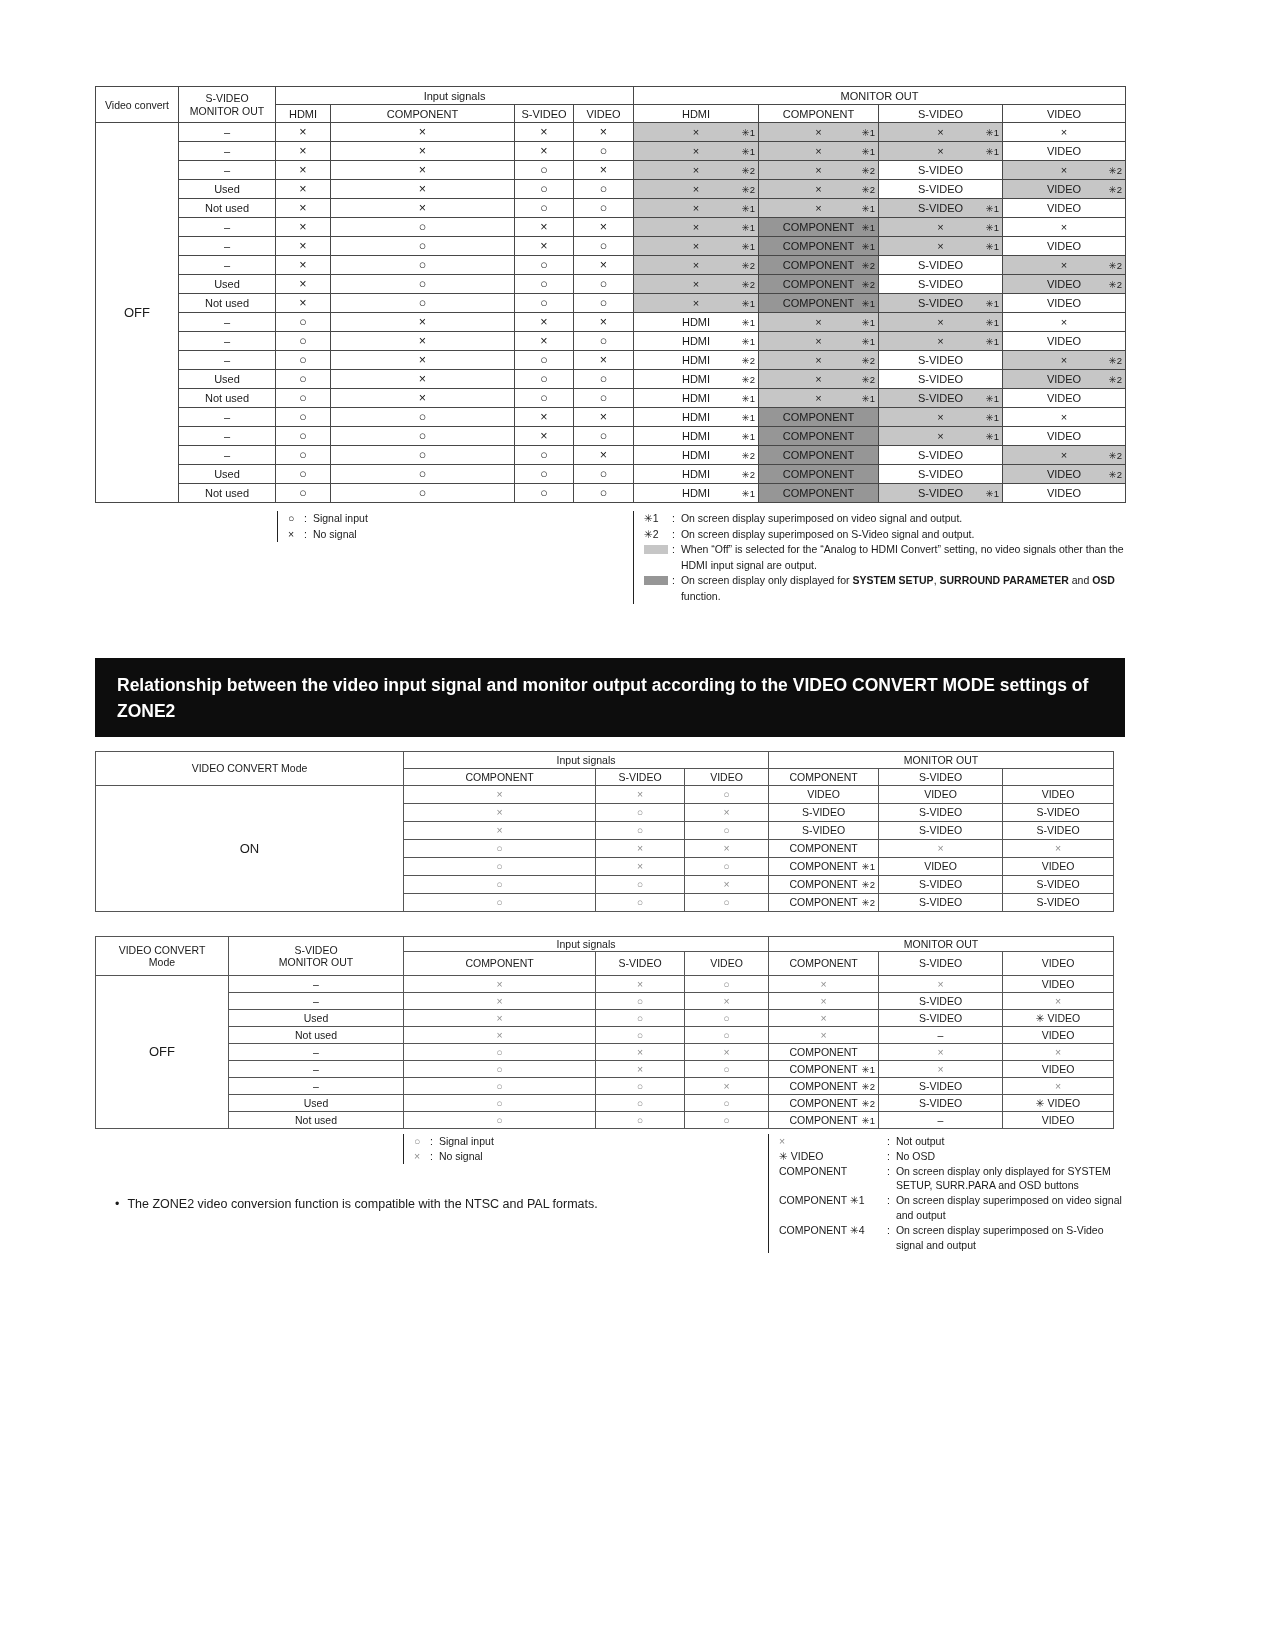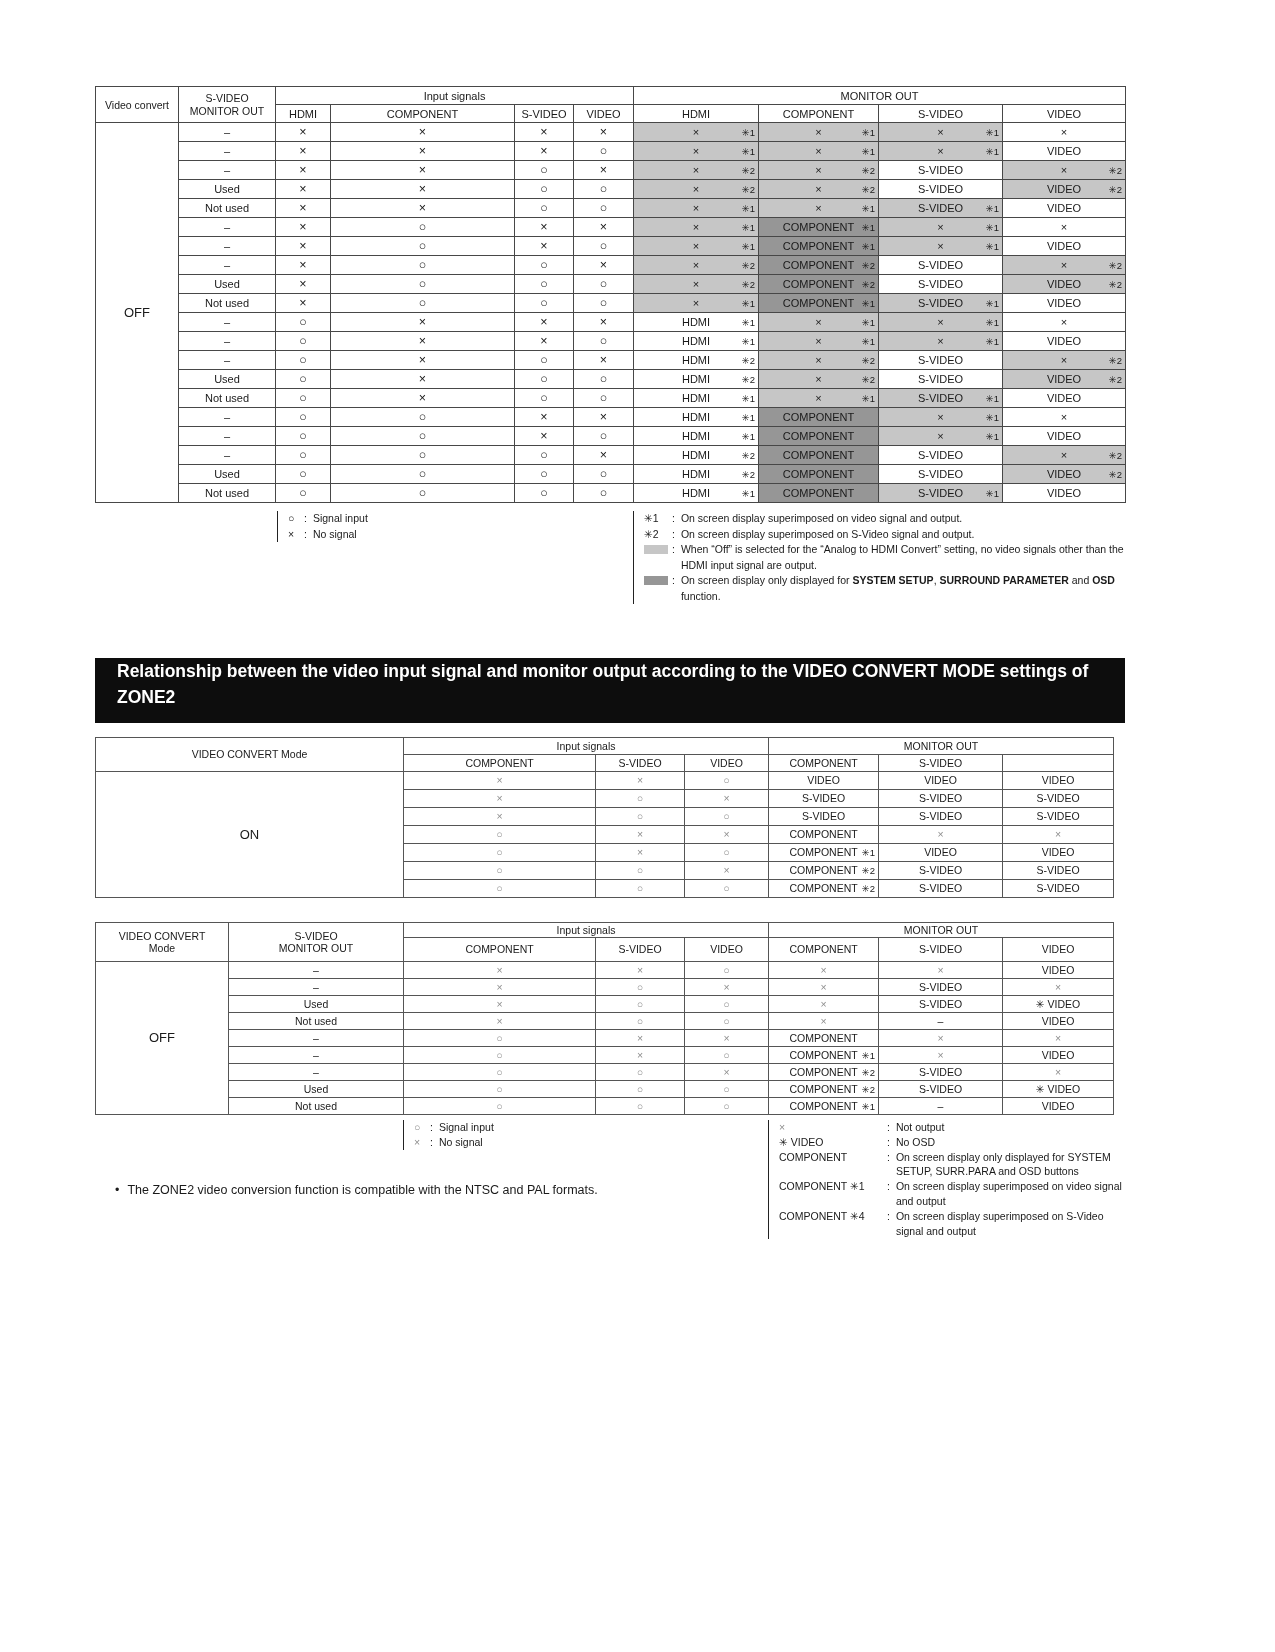--- a/index.html
+++ b/index.html
@@ -36,21 +36,21 @@
   .t14 { width:14px; } .t24 { width:26px; } .t104 { width:106px; }
   .li .colon { flex:0 0 auto; margin:0 6px 0 2px; }
   .li .desc { flex:1 1 auto; white-space:normal; }
   .swatch { display:inline-block; width:24px; height:9px; margin-top:3px; }
   .sw-lt { background:#c6c6c6; }
   .sw-dk { background:#969696; }
   .b { font-weight:bold; }
 
   
   .banner { margin:54px 0 0 95px; width:1030px; background:#0d0d0d; color:#fff; font-weight:bold;
-            font-size:17.5px; line-height:1.5; padding:0 26px 12px 22px; }
+            font-size:17.5px; line-height:1.5; padding:14px 26px 12px 22px; }
 
   
   .zone { margin-left:95px; width:1018px; font-size:10.5px; }
   .zone th, .zone td { border:1px solid #555; }
   .zone .dash { border-left:1px dashed #9a9a9a; }
   .t2 { margin-top:14px; }
   .t2 thead th { height:17px; }
   .t2 td { height:18px; }
   .t3 { margin-top:24px; }
   .t3 thead tr.r1 th { height:15px; }

